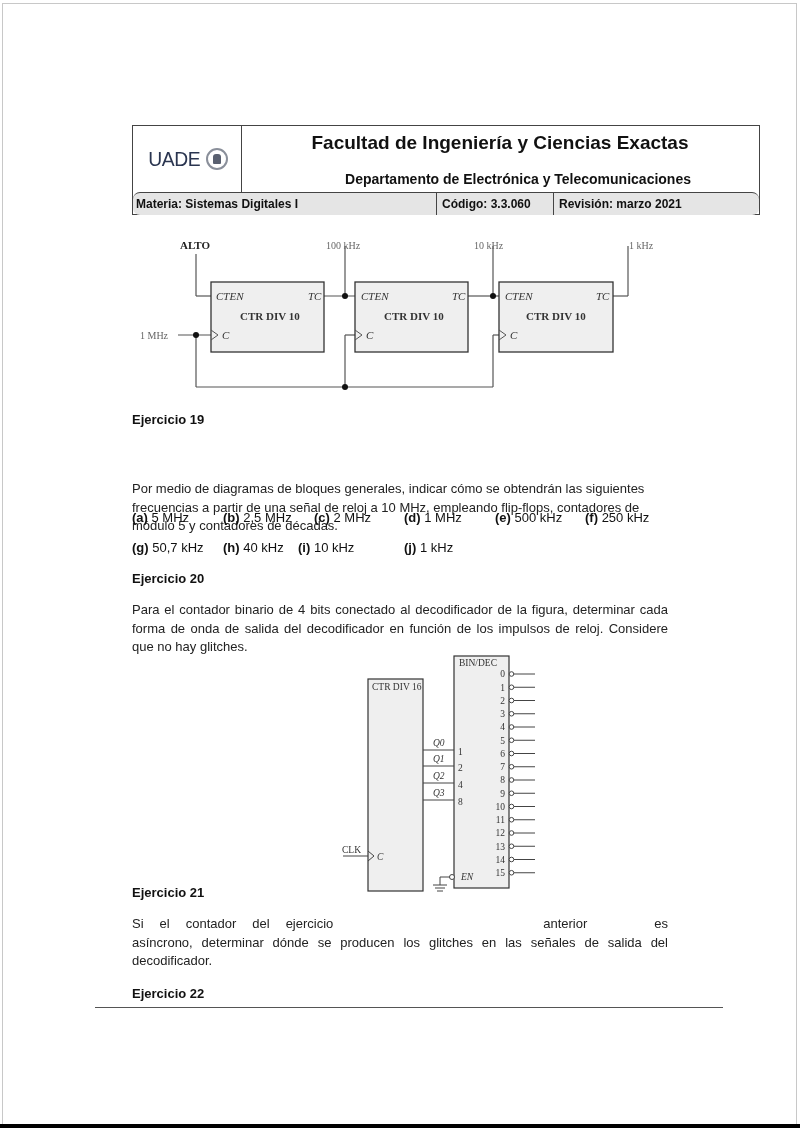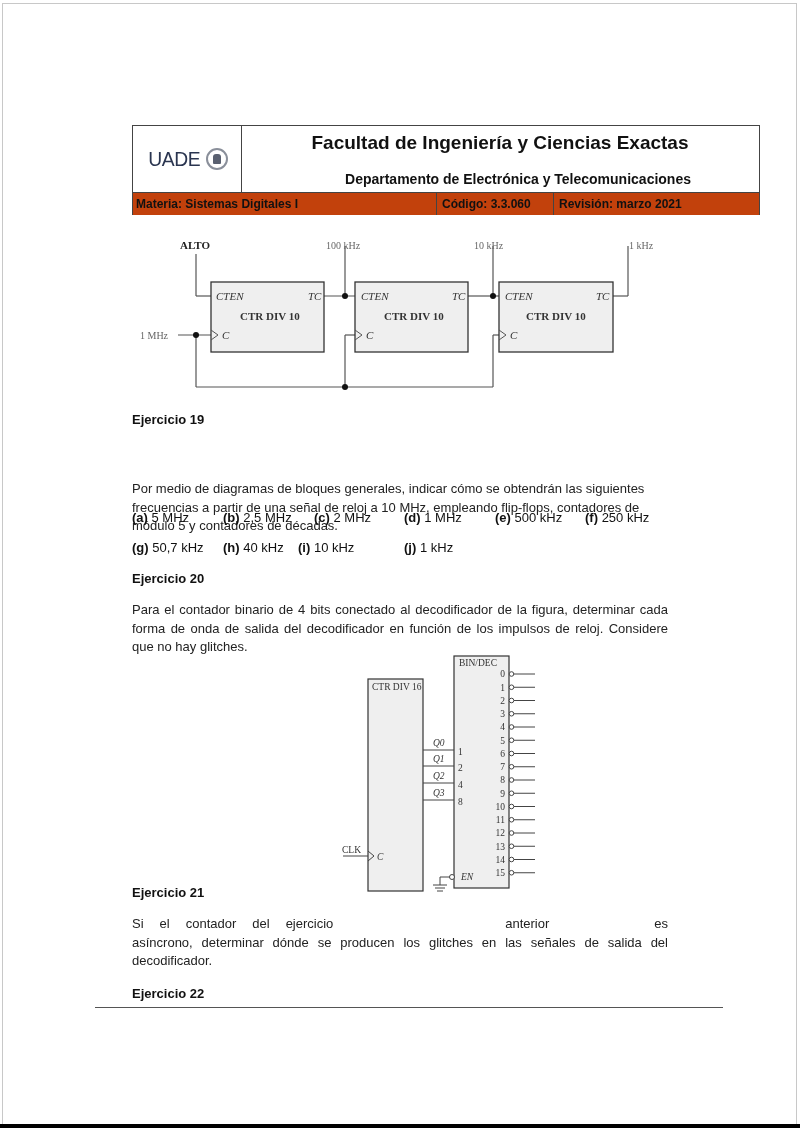--- a/index.html
+++ b/index.html
@@ -9,21 +9,21 @@
 
   
   .hdr { position: absolute; left: 132px; top: 125px; width: 628px; height: 90px; border: 1px solid #444; box-sizing: border-box; }
   .hdr-logo { position: absolute; left: 0; top: 0; width: 108px; height: 66px; border-right: 1px solid #444; display: flex; align-items: center; justify-content: center; }
   .logo-text { font-family: "Liberation Sans", sans-serif; font-size: 21px; color: #2a3550; letter-spacing: -0.5px; font-weight: normal; transform: scaleX(0.92); }
   .logo-seal { width: 22px; height: 22px; border-radius: 50%; border: 2px solid #8a8f9a; margin-left: 3px; box-sizing: border-box; display: flex; align-items: center; justify-content: center; }
   .logo-seal span { width: 8px; height: 10px; background: #5a6070; border-radius: 3px 3px 1px 1px; }
   .hdr-title { position: absolute; left: 108px; top: 0; width: 518px; height: 66px; }
   .hdr-title .t1 { position: absolute; left: 0; width: 100%; top: 6px; text-align: center; font-size: 19px; font-weight: bold; }
   .hdr-title .t2 { position: absolute; left: 0; width: 100%; top: 45px; text-align: center; font-size: 14px; font-weight: bold; padding-left: 36px; box-sizing: border-box; }
-  .hdr-row { position: absolute; left: 0; top: 66px; width: 626px; height: 22px; border-top: 1px solid #444; background: #c2410c; display: flex; font-size: 12px; font-weight: bold; }
+  .hdr-row { position: absolute; left: 0; top: 66px; width: 626px; height: 22px; border-top: 1px solid #444; background: #e5e5e5; display: flex; font-size: 12px; font-weight: bold; border-radius: 7px; }
   .hdr-row .c { height: 100%; display: flex; align-items: center; padding-left: 3px; box-sizing: border-box; }
   .hdr-row .c1 { width: 304px; border-right: 1px solid #444; }
   .hdr-row .c2 { width: 117px; border-right: 1px solid #444; padding-left: 5px; text-align: right; }
   .hdr-row .c3 { flex: 1; padding-left: 5px; }
 
   
   .fig { position: absolute; }
   .fig svg { display: block; }
   .svgtxt { font-family: "Liberation Serif", serif; }
 
@@ -248,21 +248,21 @@
 <div class="h" style="top:885px;">Ejercicio 21</div>
 <div class="p" style="top:915px;">
   <div class="sp-line">
     <span style="display:flex; gap:16px; width:200px; justify-content:space-between;">
       <span>Si</span>
       <span>el</span>
       <span>contador</span>
       <span>del</span>
       <span>ejercicio</span>
     </span>
-    <span style="margin-left:auto; margin-right:105px;">anterior</span>
+    <span style="margin-left:auto; margin-right:67px;">anterior</span>
     <span>es</span>
   </div>
   <div style="text-align:justify; text-align-last:justify;">asíncrono, determinar dónde se producen los glitches en las señales de salida del</div>
   <div>decodificador.</div>
 </div>
 
 <div class="h" style="top:986px;">Ejercicio 22</div>
 
 <div class="hr-bottom"></div>
 <div class="bottom-bar"></div>

